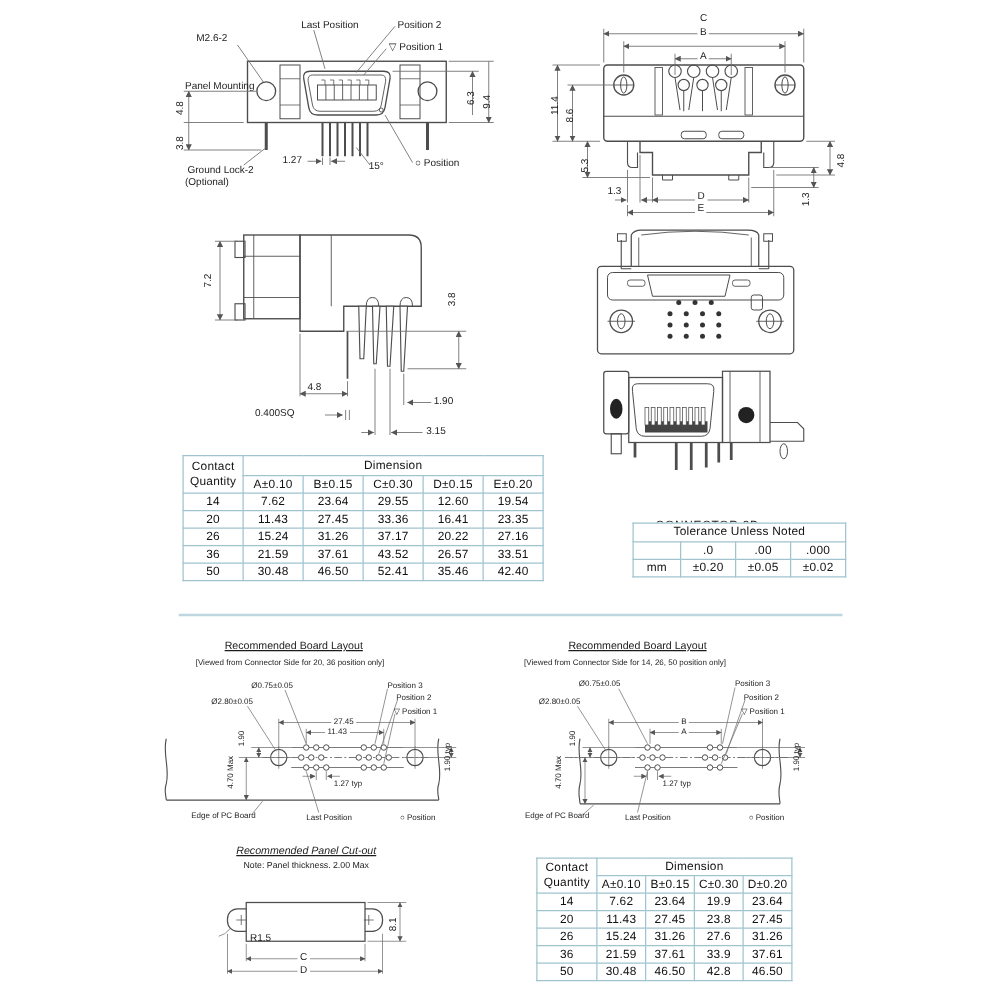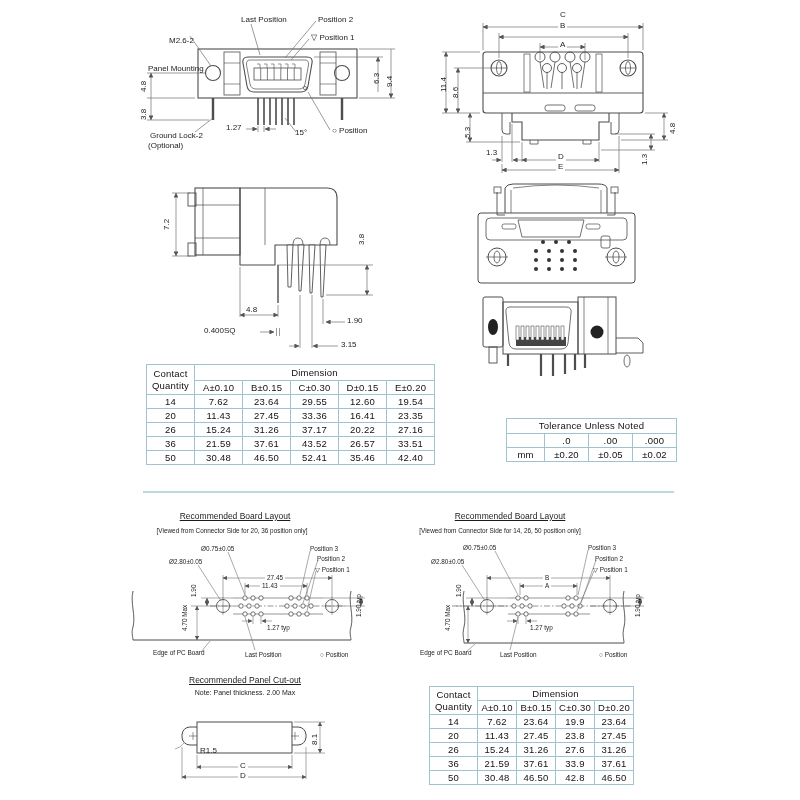--- a/index.html
+++ b/index.html
@@ -59,21 +59,21 @@
         <path d="M245,49 V84 M258,41 V90" marker-start="url(#ar)" marker-end="url(#ar)"></path>
         <path d="M125,118 V124 M131,118 V124"></path>
         <path d="M113,121 H124" marker-end="url(#ar)"></path>
         <path d="M132,121 H143" marker-start="url(#ar)"></path>
         <path d="M152,110 L163,124"></path>
         <path d="M175,84 L197,122"></path>
         <path d="M118,16 L127,47 M183,13 L152,50 M176,31 L158,52 M57,28 L78,58 M62,124 L80,110"></path>
       </g>
     </svg>
     <span class="lbl" style="left:15px;top:9px;margin-top:48px;">Panel Mounting</span>
-    <span class="lbl" style="left:36px;top:19px;margin-top:10px;">M2.6-2</span>
+    <span class="lbl" style="left:24px;top:19px;">M2.6-2</span>
     <span class="lbl" style="left:108px;top:8px;">Last Position</span>
     <span class="lbl" style="left:185px;top:8px;">Position 2</span>
     <span class="lbl" style="left:178px;top:26px;">▽ Position 1</span>
     <span class="lbl" style="left:17px;top:124px;">Ground Lock-2</span>
     <span class="lbl" style="left:15px;top:134px;">(Optional)</span>
     <span class="lbl vl" style="left:7px;top:84px;">4.8</span>
     <span class="lbl vl" style="left:7px;top:112px;">3.8</span>
     <span class="lbl" style="left:93px;top:116px;">1.27</span>
     <span class="lbl" style="left:162px;top:121px;">15°</span>
     <span class="lbl" style="left:199px;top:119px;">○ Position</span>
@@ -499,21 +499,21 @@
       <g stroke="#707070" stroke-width="0.6" fill="none">
         <path d="M55,77 Q60,76 64,71"></path>
         <path d="M174,50 H205 M174,81 H205"></path>
           <path d="M200,50 V81" marker-start="url(#ar)" marker-end="url(#ar)"></path>
         <path d="M77,83 V97 M172,83 V97"></path>
           <path d="M77,95 H172" marker-start="url(#ar)" marker-end="url(#ar)"></path>
         <path d="M62,75 V107 M186,75 V107"></path>
           <path d="M62,105 H186" marker-start="url(#ar)" marker-end="url(#ar)"></path>
       </g>
     </svg>
-    <span class="lbl f85 ctr title-ul" style="left:40px;top:4px;width:170px;">Recommended Panel Cut-out</span>
+    <span class="lbl f85 ctr title-ul" style="left:40px;top:4px;width:170px;font-style:italic;">Recommended Panel Cut-out</span>
     <span class="lbl f7 ctr" style="left:40px;top:17px;width:170px;">Note: Panel thickness. 2.00 Max</span>
     <span class="lbl" style="left:36px;top:75px;padding-left:44px;">R1.5</span>
     <span class="lbl vl" style="left:191px;top:73px;">8.1</span>
     <span class="lbl ctr dl" style="left:118px;top:90px;">C</span>
     <span class="lbl ctr dl" style="left:118px;top:100px;">D</span>
   </div>
 
   <div class="view" style="left:429px;top:686px;">
     <table class="dt">
       <colgroup>

